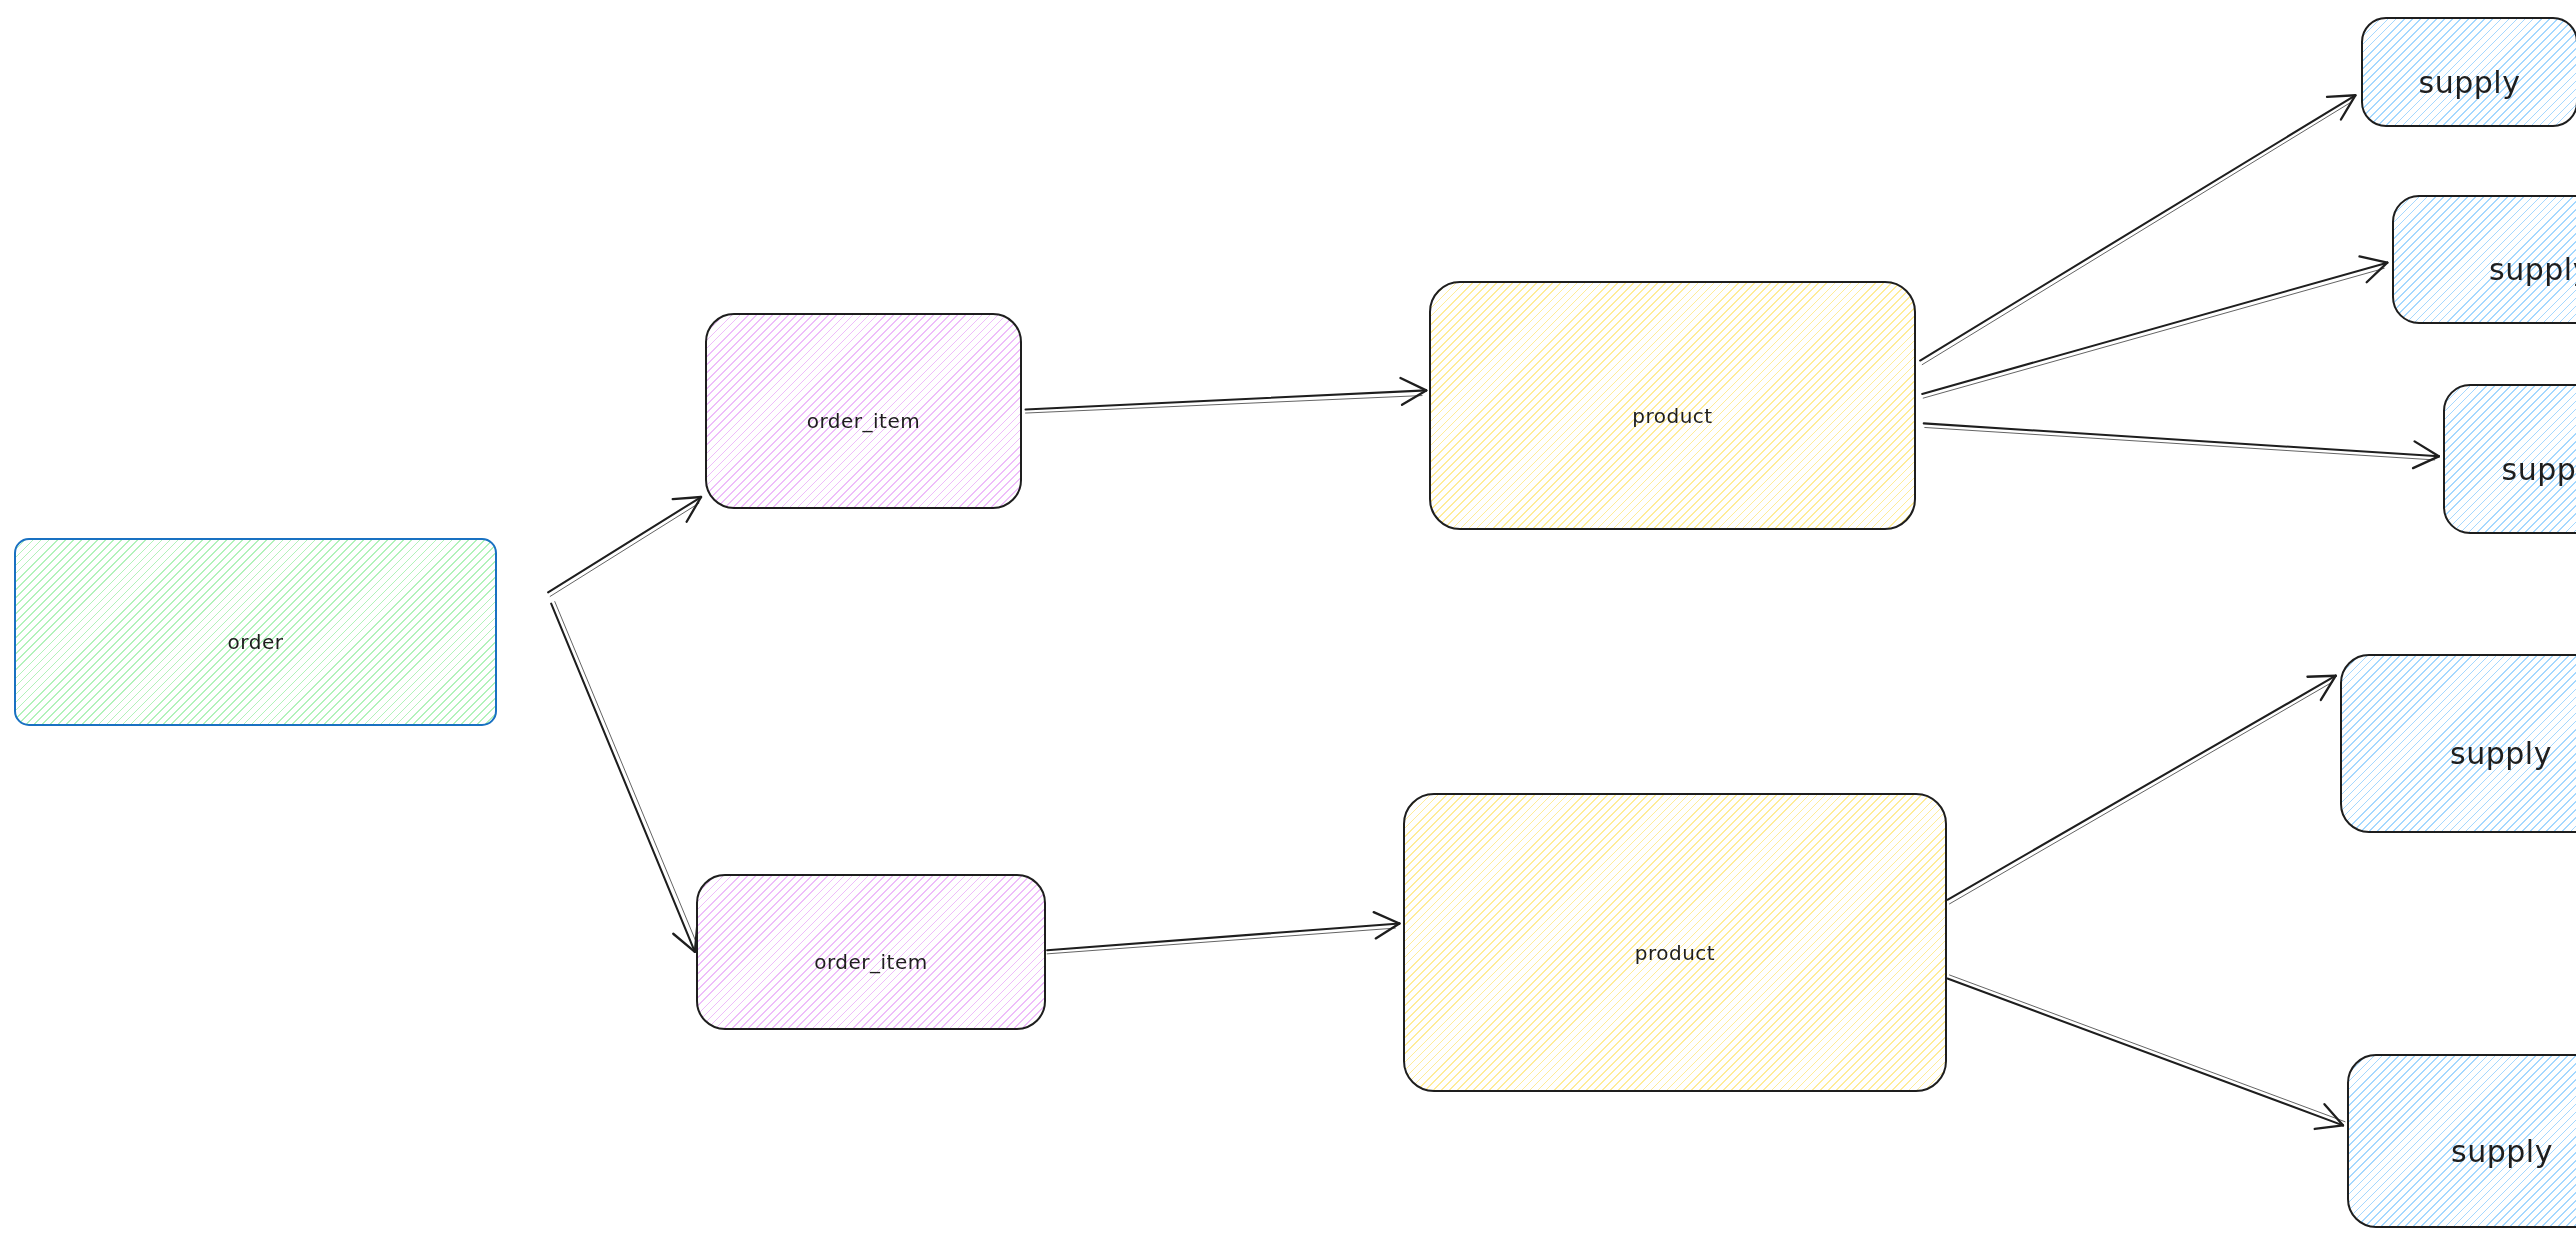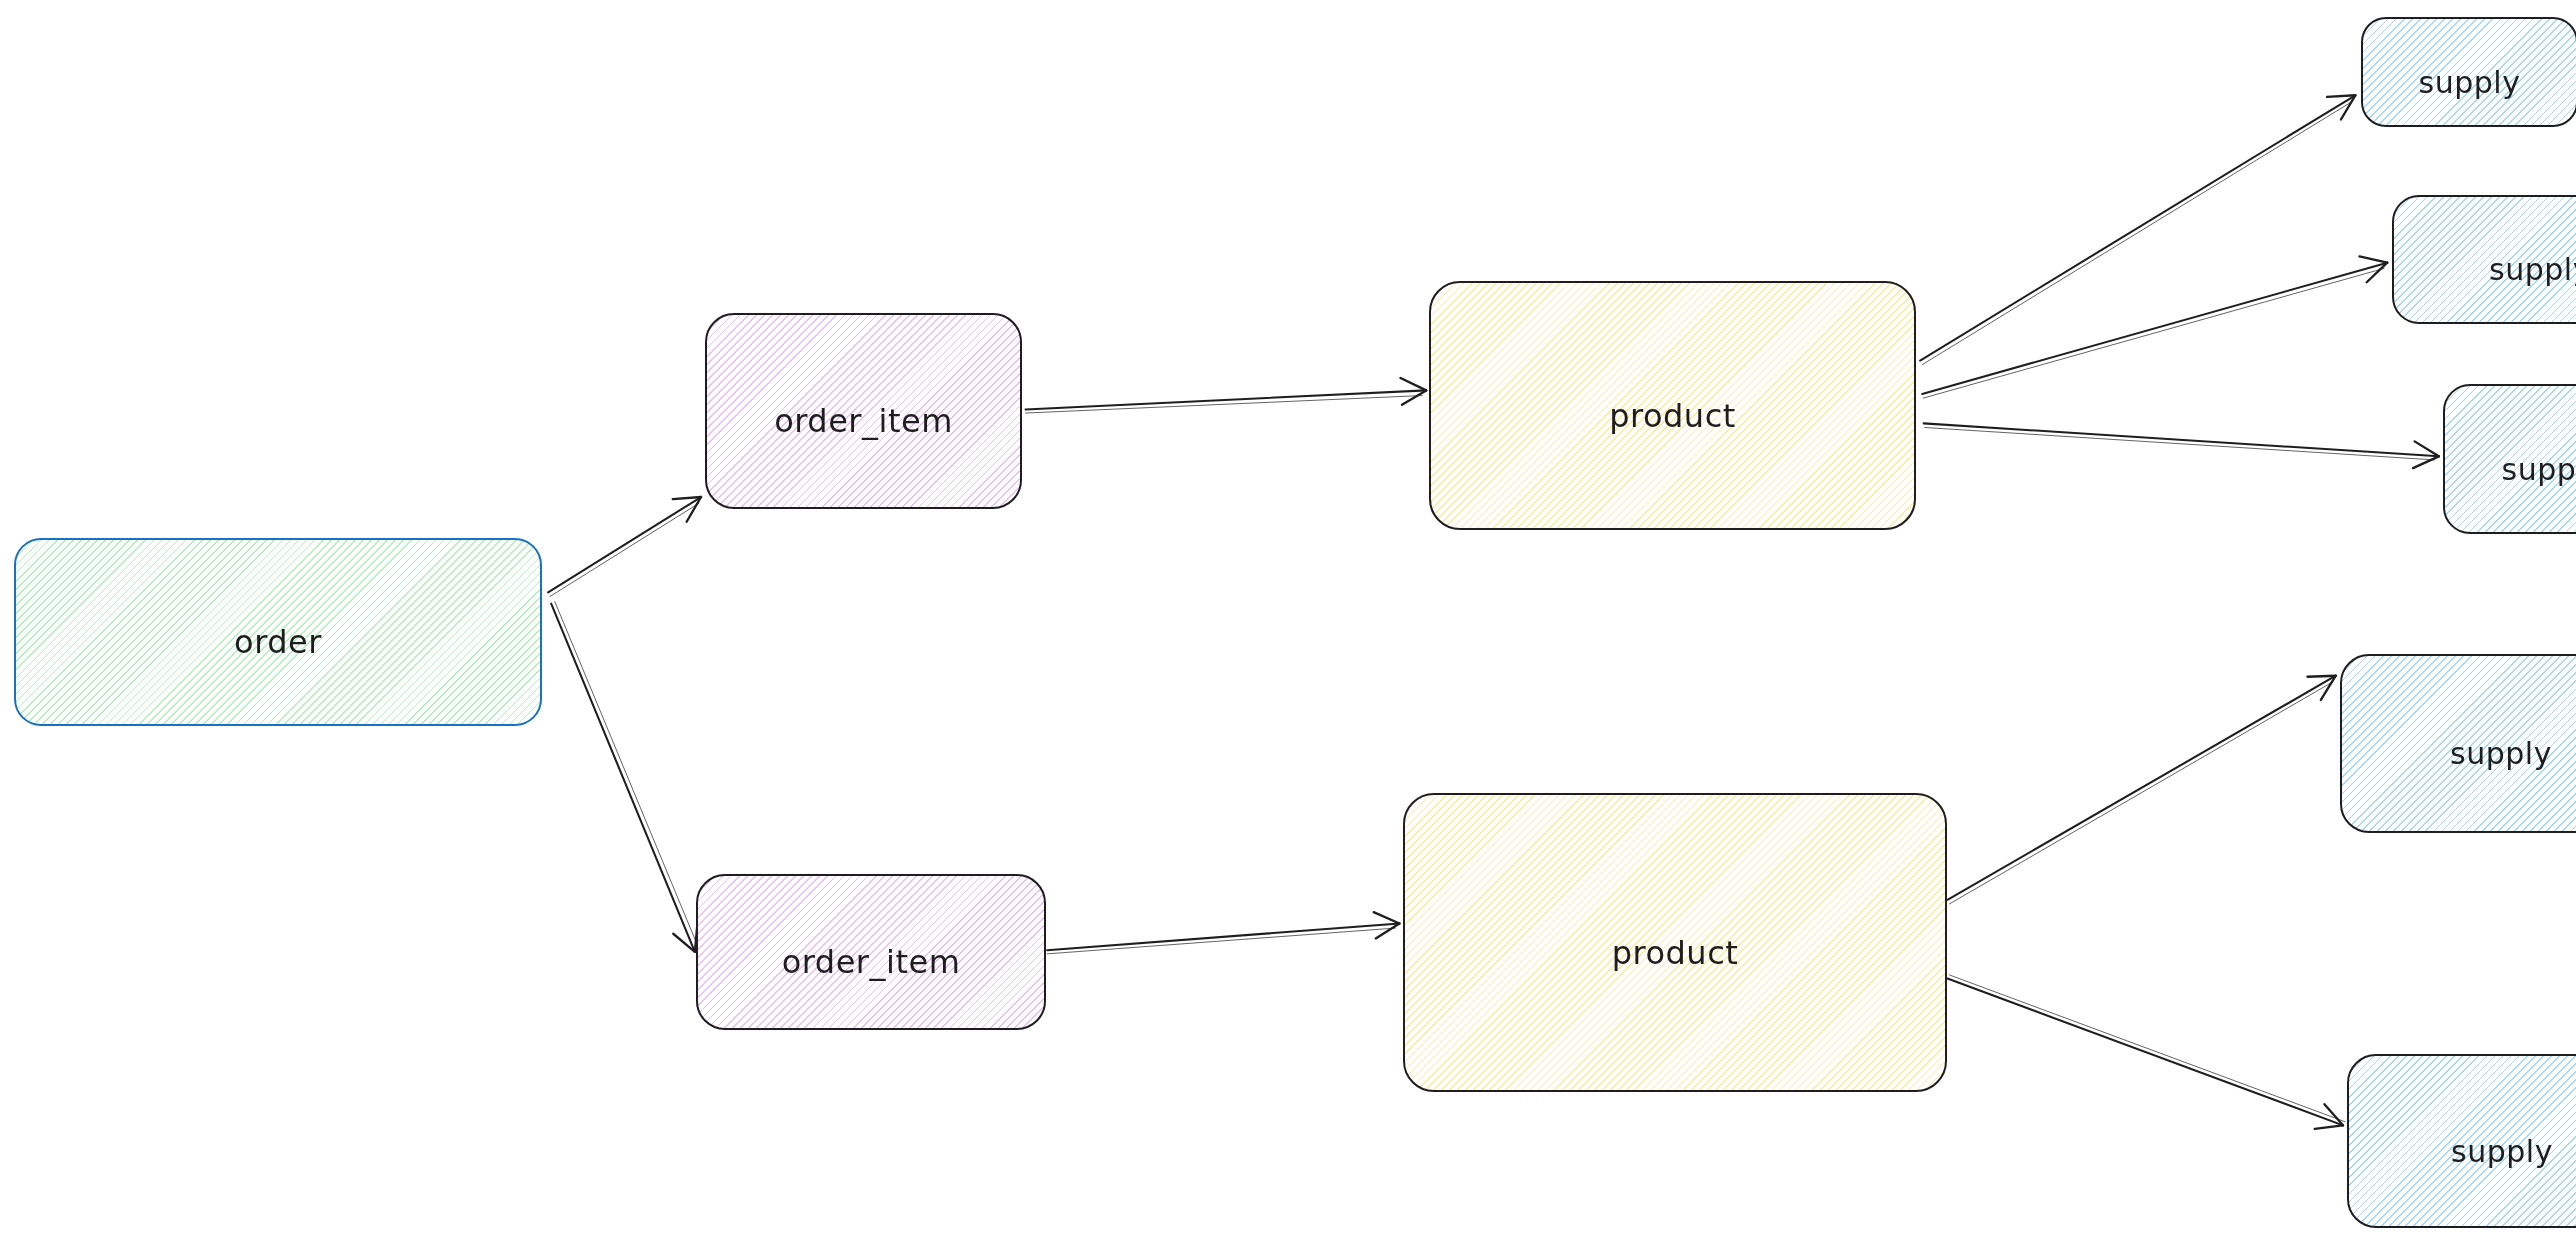--- a/index.html
+++ b/index.html
@@ -34,28 +34,28 @@
     background-color: #ffffff;
     
     background-image: repeating-linear-gradient(
       135deg,
       var(--hatch, #ccc) 0px,
       var(--hatch, #ccc) 1.2px,
       transparent 1.2px,
       transparent 5.7px
     );
     color: #1e1e1e;
-    font-size: 32px;
+    font-size: 20px;
     letter-spacing: 0.5px;
     white-space: nowrap;
   }
   .node span { pointer-events: none; margin-top: 20px; }
 
   
-  .n-order        { left: 14px;   top: 538px; width: 528px; height: 188px; border-radius: 27px; border-width: 2.6px; }
+  .n-order        { left: 14px;   top: 538px; width: 483px; height: 188px; border-radius: 15px; border-width: 2.6px; }
   .n-order-item-1 { left: 705px; top: 313px;  width: 317px;  height: 196px; border-radius: 29px; }
   .n-order-item-2 { left: 696px; top: 874px; width: 350px;  height: 156px; border-radius: 29px; }
   .n-product-1    { left: 1429px; top: 281px;  width: 487px;  height: 249px; border-radius: 31px; }
   .n-product-2    { left: 1403px; top: 793px; width: 544px; height: 299px; border-radius: 31px; }
   .n-supply-1     { left: 2361px; top: 17px;   width: 217px;  height: 110px; border-radius: 25px; font-size: 30px; }
   .n-supply-2     { left: 2392px; top: 195px;  width: 296px;  height: 129px; border-radius: 27px; font-size: 30px; }
   .n-supply-3     { left: 2443px; top: 384px;  width: 219px;  height: 150px; border-radius: 27px; font-size: 30px; }
   .n-supply-4     { left: 2340px; top: 654px; width: 322px;  height: 179px; border-radius: 29px; font-size: 30px; }
   .n-supply-5     { left: 2347px; top: 1054px; width: 310px;  height: 174px; border-radius: 29px; font-size: 30px; }
 

